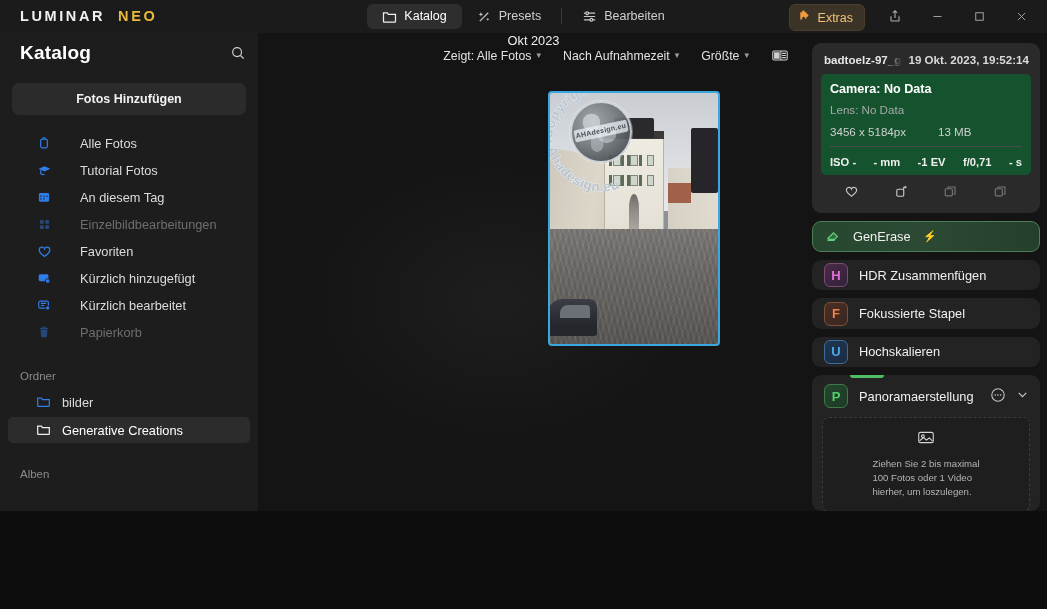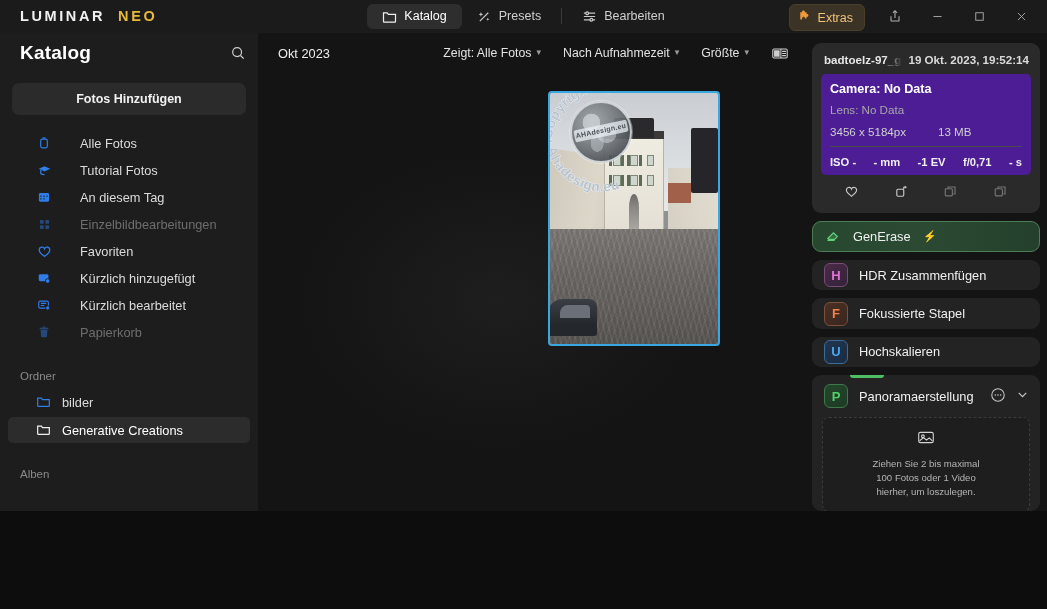--- a/index.html
+++ b/index.html
@@ -120,21 +120,21 @@
   }
   .folderitem .fic { color: #2e7dea; display: flex; width: 16px; height: 16px; }
   .folderitem.sel { background: #2c2c2c; color: #ffffff; }
   .folderitem.sel .fic { color: #efefef; }
 
   
   .main { flex: 1; position: relative; background: #141414; min-width: 0; }
   .main-toolbar {
     height: 40px; display: flex; align-items: center;
     padding: 0 16px 0 12px;
-    gap: 0; font-size: 12.3px; color: #d8d8d8;
+    gap: 0; font-size: 12.3px; color: #d8d8d8; flex-direction: column;
   }
   .date-label { color: #ededed; font-size: 12.8px; padding-left: 8px; }
   .tb-right { margin-left: auto; display: flex; align-items: center; gap: 22px; }
   .filter { display: flex; align-items: flex-start; gap: 5px; color: #e2e2e2; }
   .caret { opacity: .65; font-size: 9px; margin-top: 1px; }
   .viewtoggle { display: flex; align-items: center; color: #cfcfcf; }
 
   .grid { position: absolute; top: 40px; left: 0; right: 0; bottom: 0; overflow: hidden; }
   .thumb-wrap {
     position: absolute; left: 290px; top: 18px;
@@ -255,21 +255,21 @@
     white-space: nowrap; overflow: hidden;
   }
   .fname {
     color: #e7e7e7; font-weight: 700;
     max-width: 112px; overflow: hidden;
     -webkit-mask-image: linear-gradient(90deg,#000 78%,transparent 100%);
     mask-image: linear-gradient(90deg,#000 78%,transparent 100%);
   }
   .fdate { color: #dadada; font-weight: 700; font-size: 11.6px; }
   .meta-inner {
-    background: #4c1d95; border-radius: 5px;
+    background: #14532d; border-radius: 5px;
     padding: 8px 9px 7px 9px;
   }
   .cam { font-size: 12.6px; font-weight: 700; color: #ffffff; }
   .lens { font-size: 11.6px; color: #a8a8a8; margin-top: 7px; }
   .dims { display:flex; margin-top: 9px; font-size: 11.6px; color: #cfcfcf; }
   .dims .d1 { width: 108px; }
   .exif {
     display: flex; justify-content: space-between;
     margin-top: 8px; padding-top: 9px;
     border-top: 1px solid #4a4a4a;
@@ -316,21 +316,21 @@
     height: 42px; display: flex; align-items: center;
     padding: 0 10px 0 12px; gap: 11px; font-size: 12.8px; color:#f0f0f0;
   }
   .pano-head .spacer { margin-left: auto; display:flex; align-items:center; gap:9px; color:#c6c6c6; }
   .dropzone {
     margin: 0 10px; border-radius: 7px;
     background: #1e1e1e; border: 1px dashed #3b3b3b;
     padding: 11px 8px 12px 8px;
     display: flex; flex-direction: column; align-items: center; gap: 7px;
   }
-  .dz-text { font-size: 9.6px; color: #b5b5b5; text-align: center; line-height: 1.45; }
+  .dz-text { font-size: 9.6px; color: #b5b5b5; text-align: left; line-height: 1.45; }
   .startbtn {
     margin: 9px 10px 0 10px; height: 28px; border-radius: 6px;
     background: #2b2b2b; color: #7f7f7f;
     display: flex; align-items: center; justify-content: center;
     font-size: 12.5px;
   }
   .vignette {
     position:absolute; inset:0; pointer-events:none;
     background: radial-gradient(ellipse 52% 48% at 44% 52%, rgba(40,40,40,.5) 0%, rgba(16,16,16,0) 70%);
   }

